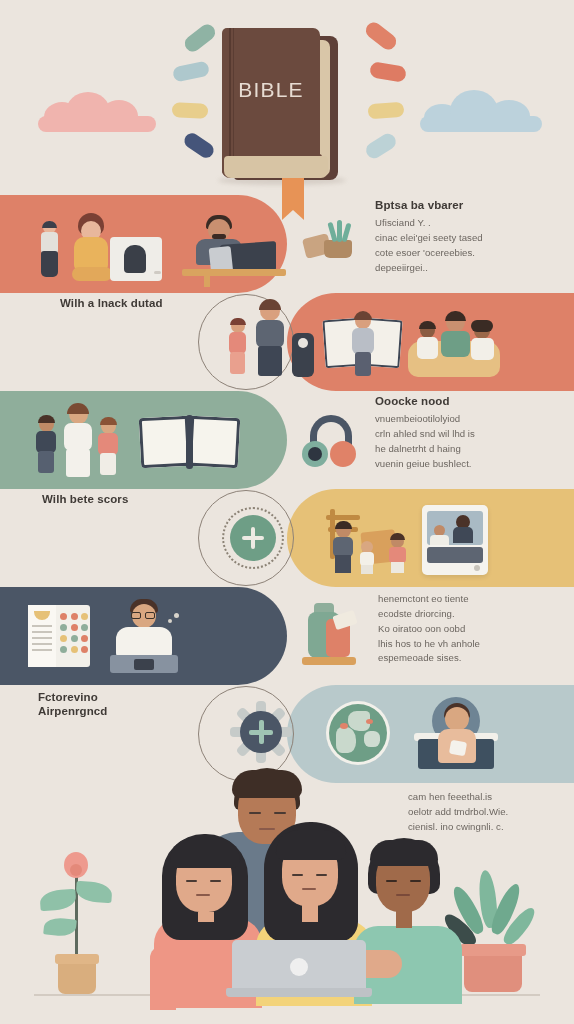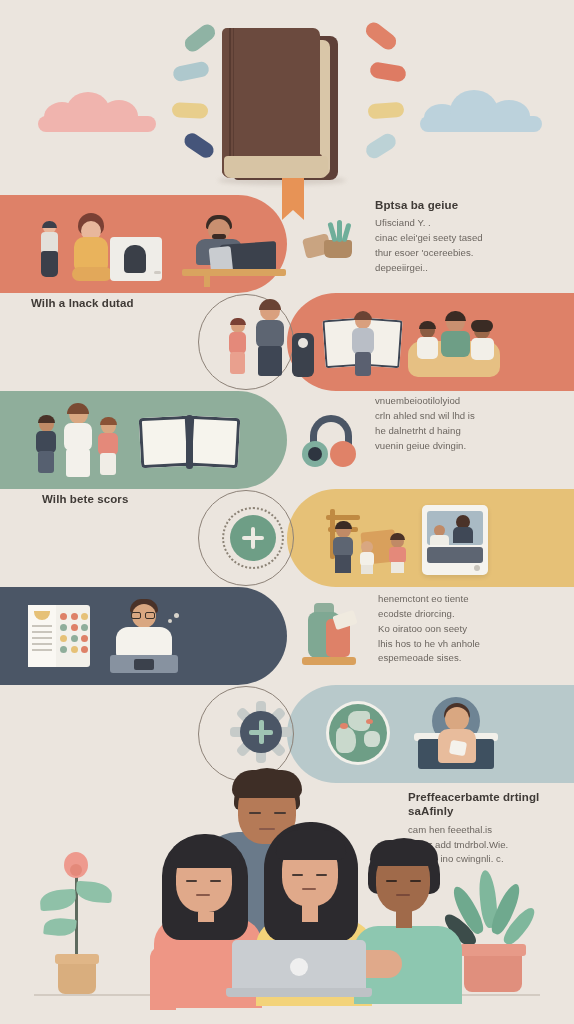--- a/index.html
+++ b/index.html
@@ -112,20 +112,21 @@
     <div class="book-shadow"></div>
     <div id="book">
       <div class="book-backcover"></div>
       <div class="book-pages"></div>
       <div class="ribbon"></div>
       <div class="book-bottom-lip"></div>
       <div class="book-front"></div>
       <div class="book-spine"></div>
       <div class="book-spine2"></div>
       <div class="book-bottom"></div>
+      <div class="book-title">BIBLE</div>
     </div>
   </div>
 
   <div class="band right" style="top:195px; left:0; width:287px; border-radius:0 58px 58px 0; background:#DE8168;">
   </div>
   <div style="position:absolute; left:0; top:195px; width:287px; height:98px; overflow:hidden;">
 
     <div class="fig" style="left:38px; top:26px; width:26px; height:60px;">
       <div class="c" style="left:5px; top:0; width:13px; height:13px; background:#E8B79C;"></div>
       <div class="r" style="left:4px; top:0px; width:15px; height:7px; background:#3B3F4A; border-radius:7px 7px 0 0;"></div>
@@ -155,24 +156,24 @@
 
     <div class="fig" style="left:206px; top:48px; width:72px; height:34px;">
       <div class="r" style="left:14px; top:0; width:56px; height:30px; background:#3B414C; border-radius:3px; transform:skewY(-4deg);"></div>
       <div class="r" style="left:4px; top:4px; width:22px; height:28px; background:#C9CCD0; border-radius:3px; transform:rotate(-6deg);"></div>
     </div>
 
     <div class="r" style="position:absolute; left:182px; top:74px; width:104px; height:7px; background:#D9A35F; border-radius:2px;"></div>
     <div class="r" style="position:absolute; left:204px; top:80px; width:6px; height:12px; background:#D9A35F;"></div>
   </div>
   <div class="txt" style="left:375px; top:198px;">
-    <h3>Bptsa ba geiue</h3>
+    <h3>Bptsa ba vbarer</h3>
     <p style="white-space:pre-line;">Ufisciand Y. .
 cinac elei'gei seety tased
-thur esoer 'ocereebies.
+cote esoer 'ocereebies.
 depeeiirgei..</p>
   </div>
 
   <div style="position:absolute; left:300px; top:222px; width:60px; height:42px;">
     <div class="r" style="left:4px; top:14px; width:26px; height:20px; background:#C9A481; border-radius:4px; transform:rotate(-14deg);"></div>
     <div class="r" style="left:24px; top:18px; width:28px; height:18px; background:#B08A63; border-radius:3px 3px 6px 6px;"></div>
     <div class="leaf" style="left:30px; top:0px; width:5px; height:20px; background:#6FAE9A; border-radius:3px; transform:rotate(-16deg);"></div>
     <div class="leaf" style="left:37px; top:-2px; width:5px; height:22px; background:#6FAE9A; border-radius:3px;"></div>
     <div class="leaf" style="left:44px; top:1px; width:5px; height:19px; background:#6FAE9A; border-radius:3px; transform:rotate(16deg);"></div>
   </div>
@@ -223,21 +224,21 @@
         <div class="r" style="left:5px; top:-2px; width:21px; height:10px; background:#3A2B24; border-radius:10px 10px 0 0;"></div>
         <div class="r" style="left:1px; top:18px; width:29px; height:26px; background:#6E9E86; border-radius:6px;"></div>
       </div>
       <div class="fig" style="left:62px; top:12px; width:26px; height:46px;">
         <div class="c" style="left:4px; top:0; width:16px; height:16px; background:#9B6849;"></div>
         <div class="r" style="left:1px; top:-3px; width:22px; height:12px; background:#3A2B24; border-radius:11px;"></div>
         <div class="r" style="left:1px; top:15px; width:23px; height:22px; background:#F2EFE8; border-radius:5px;"></div>
       </div>
     </div>
   </div>
-  <div class="txt" style="left:31px; top:296px;">
+  <div class="txt" style="left:60px; top:296px;">
     <h3>Wilh a lnack dutad</h3>
   </div>
 
   <div class="band" style="top:391px; left:0; width:287px; height:98px; border-radius:0 58px 58px 0; background:#8FAE9B;"></div>
   <div style="position:absolute; left:0; top:391px; width:374px; height:98px; overflow:hidden;">
 
     <div class="fig" style="left:34px; top:26px; width:26px; height:58px;">
       <div class="c" style="left:5px; top:0; width:15px; height:15px; background:#C08A66;"></div>
       <div class="r" style="left:4px; top:-2px; width:17px; height:8px; background:#4A3228; border-radius:8px 8px 0 0;"></div>
       <div class="r" style="left:2px; top:14px; width:20px; height:22px; background:#3F4856; border-radius:5px;"></div>
@@ -263,24 +264,25 @@
     </div>
 
     <div class="fig" style="left:300px; top:24px; width:62px; height:54px;">
       <div class="r" style="left:10px; top:0; width:42px; height:30px; border:7px solid #4B5666; border-bottom:none; border-radius:22px 22px 0 0; background:transparent;"></div>
       <div class="c" style="left:2px; top:26px; width:26px; height:26px; background:#7FAE9E;"></div>
       <div class="c" style="left:8px; top:32px; width:14px; height:14px; background:#2E3540;"></div>
       <div class="c" style="left:30px; top:26px; width:26px; height:26px; background:#E08268;"></div>
     </div>
   </div>
   <div class="txt" style="left:375px; top:394px;">
+    <h3>Ooocke nood</h3>
     <p style="white-space:pre-line;">vnuembeiootilolyiod
 crln ahled snd wil lhd is
 he dalnetrht d haing
-vuenin geiue dvingin.</p>
+vuenin geiue bushlect.</p>
   </div>
 
   <div class="band" style="top:489px; left:287px; width:287px; height:98px; border-radius:58px 0 0 58px; background:#E6C177;"></div>
   <div class="arc" style="left:198px; top:490px; width:96px; height:96px;"></div>
   <div style="position:absolute; left:200px; top:489px; width:374px; height:98px; overflow:hidden;">
 
     <div style="position:absolute; left:22px; top:18px; width:62px; height:62px;">
       <div class="c" style="left:0; top:0; width:62px; height:62px; border:2px dotted #8C8376;"></div>
       <div class="c" style="left:8px; top:8px; width:46px; height:46px; background:#6E9E86;"></div>
       <div class="r" style="left:29px; top:20px; width:4px; height:22px; background:#EDEAE3; border-radius:2px;"></div>
@@ -368,21 +370,21 @@
       <div class="r" style="left:14px; top:0; width:20px; height:10px; background:#8FAE9B; border-radius:4px 4px 0 0;"></div>
       <div class="r" style="left:8px; top:9px; width:32px; height:46px; background:#7FA893; border-radius:8px;"></div>
       <div class="r" style="left:26px; top:16px; width:24px; height:38px; background:#DE8168; border-radius:5px;"></div>
       <div class="r" style="left:34px; top:10px; width:22px; height:14px; background:#F0EADF; border-radius:2px; transform:rotate(-18deg);"></div>
       <div class="r" style="left:2px; top:54px; width:54px; height:8px; background:#D9A05C; border-radius:3px;"></div>
     </div>
   </div>
   <div class="txt" style="left:378px; top:592px;">
     <p style="white-space:pre-line;">henemctont eo tiente
 ecodste driorcing.
-Ko oiratoo oon seety
+Ko oiratoo oon oobd
 lhis hos to he vh anhole
 espemeoade sises.</p>
   </div>
 
   <div class="band" style="top:685px; left:287px; width:287px; height:98px; border-radius:58px 0 0 58px; background:#B8C9CB;"></div>
   <div class="arc" style="left:198px; top:686px; width:96px; height:96px;"></div>
   <div style="position:absolute; left:200px; top:685px; width:374px; height:98px; overflow:hidden;">
 
     <div style="position:absolute; left:30px; top:16px; width:62px; height:62px;">
       <div class="r" style="left:26px; top:0; width:10px; height:62px; background:#C6CBC9; border-radius:4px;"></div>
@@ -408,26 +410,26 @@
       <div class="c" style="left:18px; top:0; width:48px; height:48px; background:#6E8494;"></div>
       <div class="r" style="left:0; top:36px; width:84px; height:8px; background:#F2F0EA; border-radius:3px;"></div>
       <div class="r" style="left:4px; top:42px; width:76px; height:30px; background:#3E5060; border-radius:3px;"></div>
       <div class="r" style="left:30px; top:6px; width:26px; height:15px; background:#4A3228; border-radius:13px 13px 2px 2px;"></div>
       <div class="c" style="left:31px; top:10px; width:24px; height:24px; background:#D9A781;"></div>
       <div class="r" style="left:24px; top:32px; width:38px; height:34px; background:#E8BC9C; border-radius:10px 10px 4px 4px;"></div>
       <div class="r" style="left:36px; top:44px; width:16px; height:14px; background:#F4F2EC; border-radius:3px; transform:rotate(10deg);"></div>
     </div>
   </div>
   <div class="txt" style="left:38px; top:690px; width:200px;">
+    <h3 style="width:118px;">Fctorevino Airpenrgncd</h3>
   </div>
 
   <div id="bottom">
 
     <div class="txt" style="left:408px; top:10px; width:168px;">
-      <h3 style="width:152px;">Preffeacerbamte drtingl saAfinly</h3>
       <p style="white-space:pre-line;">cam hen feeethal.is
 oelotr add tmdrbol.Wie.
 cienisl. ino cwingnli. c.</p>
     </div>
 
     <div class="floor"></div>
     <div class="floor-sh"></div>
 
     <div style="position:absolute; left:42px; top:62px; width:70px; height:152px;">
       <div class="r" style="left:33px; top:22px; width:3px; height:100px; background:#5E6A5E;"></div>

